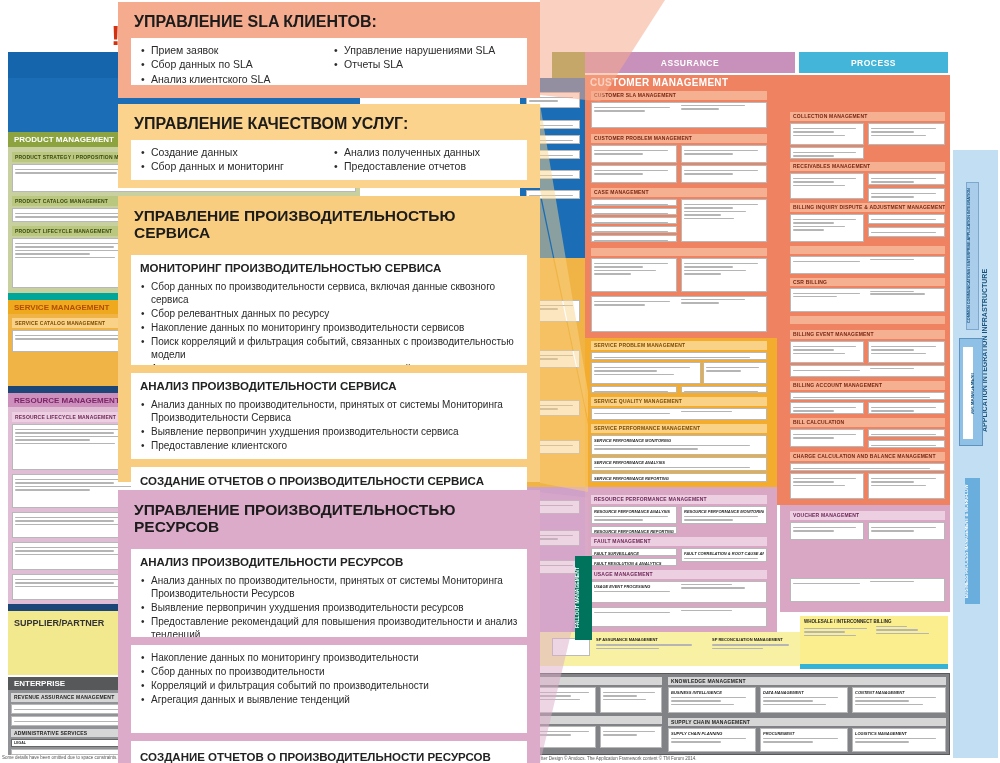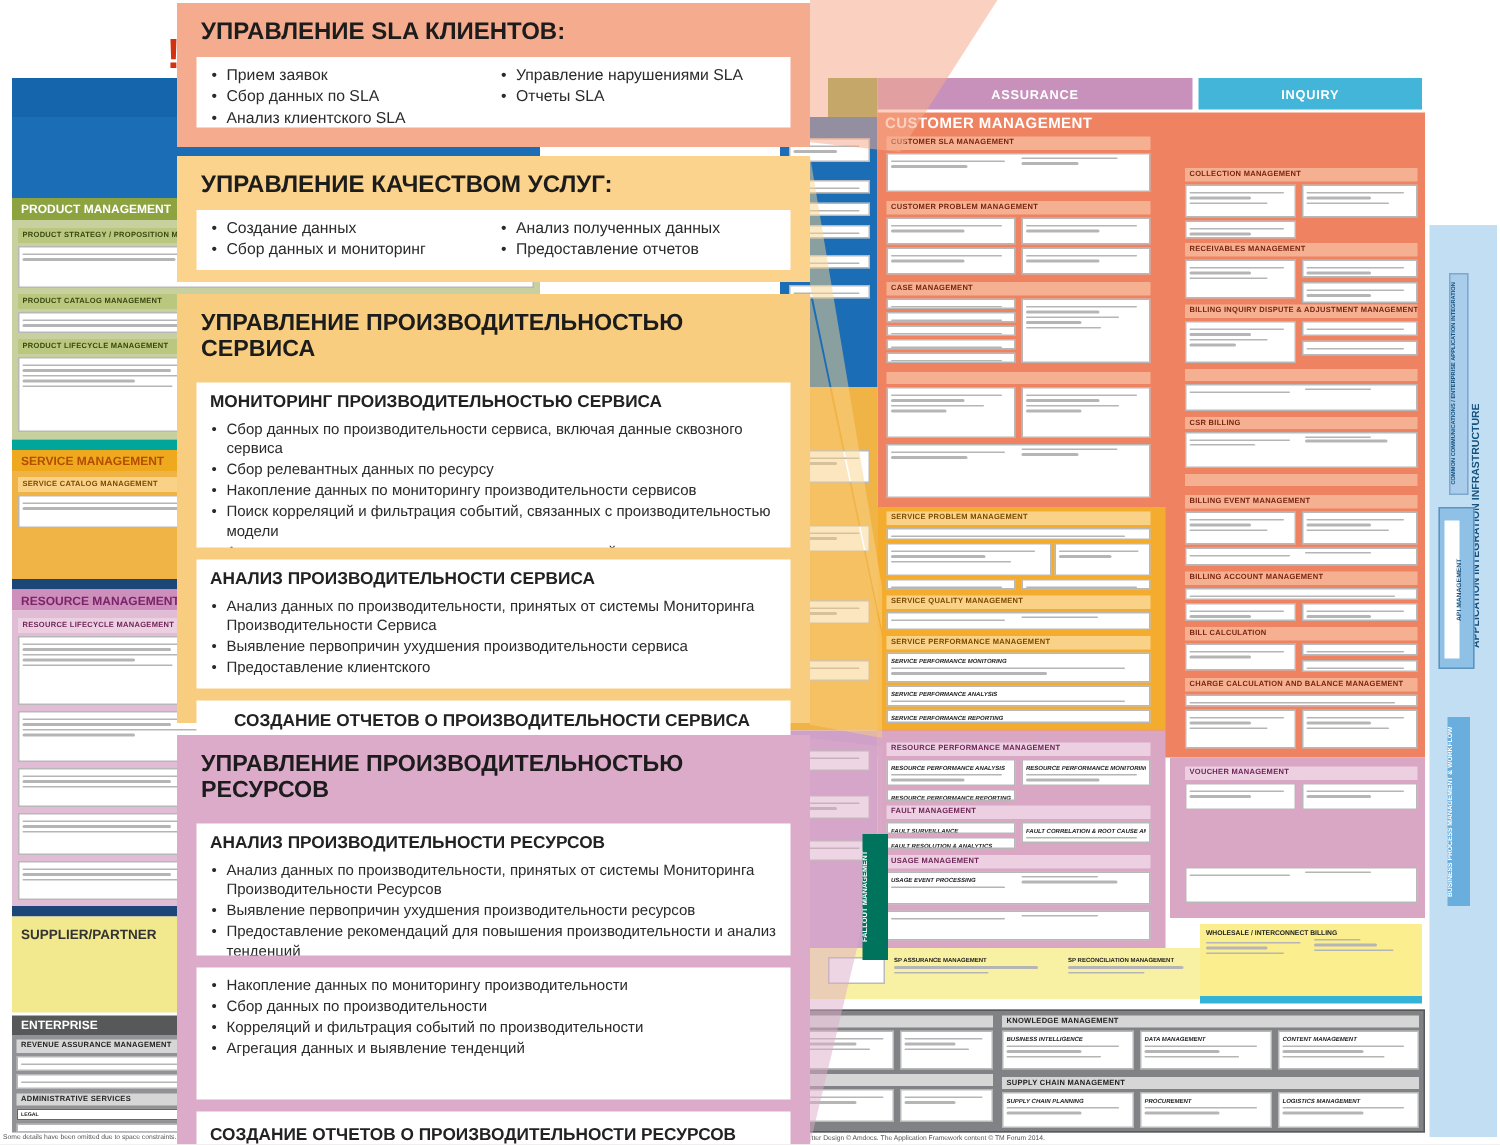--- a/index.html
+++ b/index.html
@@ -228,21 +228,21 @@
       <span class="fl" style="width: 61%;"></span>
     </i>
   <i class="mini" style="left:526px;top:560px;width:54px;height:14px;">
       <span class="fl" style="width: 92%;"></span>
     </i>
 
   <div class="abs" style="left:585px;top:52px;width:210px;height:21px;background:#c791bb;display:flex;align-items:center;justify-content:center;">
     <b style="color:#fff;font-size:8.5px;letter-spacing:.5px;">ASSURANCE</b>
   </div>
   <div class="abs" style="left:799px;top:52px;width:149px;height:21px;background:#43b5d9;display:flex;align-items:center;justify-content:center;">
-    <b style="color:#fff;font-size:8.5px;letter-spacing:.5px;">INQUIRY</b>
+    <b style="color:#fff;font-size:8.5px;letter-spacing:.5px;">PROCESS</b>
   </div>
 
   <div class="abs" style="left:585px;top:75px;width:365px;height:430px;background:#ef8260;"></div>
   <div class="abs" style="left:585px;top:338px;width:192px;height:149px;background:#f4ac2e;"></div>
   <div class="abs" style="left:585px;top:487px;width:192px;height:145px;background:#d9a6c4;"></div>
   <div class="abs" style="left:780px;top:505px;width:170px;height:107px;background:#d9a6c4;"></div>
 
   <b class="ahdr" style="left:590px;top:78px;font-size:10px;">CUSTOMER MANAGEMENT</b>
 
   <b class="strip s-sal" style="left:591px;top:91px;width:176px;height:9px;">CUSTOMER SLA MANAGEMENT</b>
@@ -669,21 +669,21 @@
     </div>
     <div class="pbox" style="height:86px;">
       <h3>АНАЛИЗ ПРОИЗВОДИТЕЛЬНОСТИ СЕРВИСА</h3>
       <ul>
         <li>Анализ данных по производительности, принятых от системы Мониторинга Производительности Сервиса</li>
         <li>Выявление первопричин ухудшения производительности сервиса</li>
         <li>Предоставление клиентского</li>
       </ul>
     </div>
     <div class="pbox" style="height:30px;display:flex;align-items:center;">
-      <h3 style="margin:16px;">СОЗДАНИЕ ОТЧЕТОВ О ПРОИЗВОДИТЕЛЬНОСТИ СЕРВИСА</h3>
+      <h3 style="margin:0;">СОЗДАНИЕ ОТЧЕТОВ О ПРОИЗВОДИТЕЛЬНОСТИ СЕРВИСА</h3>
     </div>
   </div>
 
   <div class="panel" style="top:490px;height:273px;background:#dcabc9;">
     <div class="pt pt2">УПРАВЛЕНИЕ ПРОИЗВОДИТЕЛЬНОСТЬЮ РЕСУРСОВ</div>
     <div class="pbox" style="height:88px;margin-top:7px;">
       <h3>АНАЛИЗ ПРОИЗВОДИТЕЛЬНОСТИ РЕСУРСОВ</h3>
       <ul>
         <li>Анализ данных по производительности, принятых от системы Мониторинга Производительности Ресурсов</li>
         <li>Выявление первопричин ухудшения производительности ресурсов</li>

